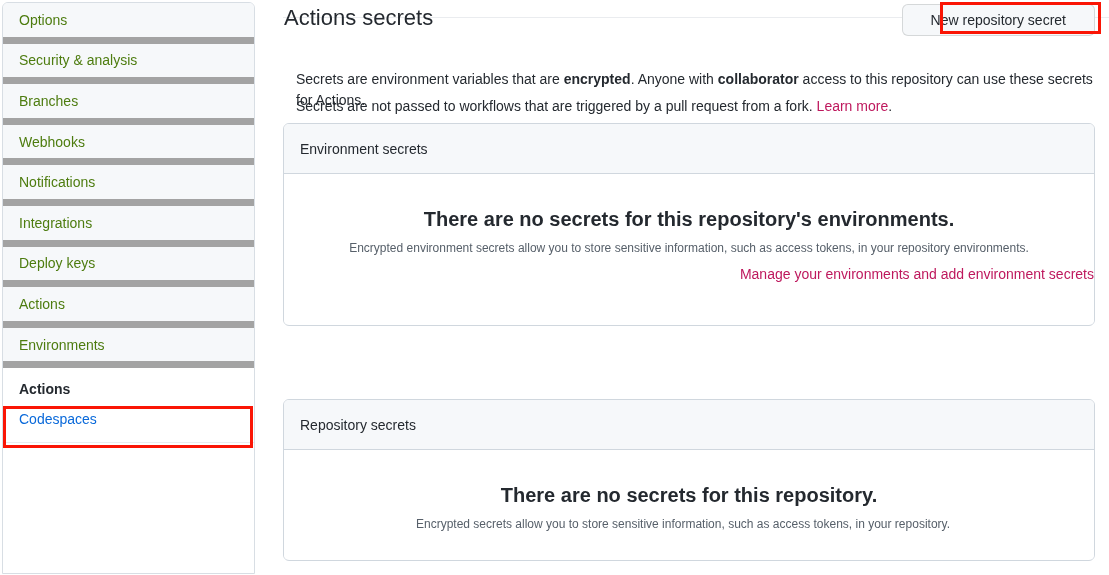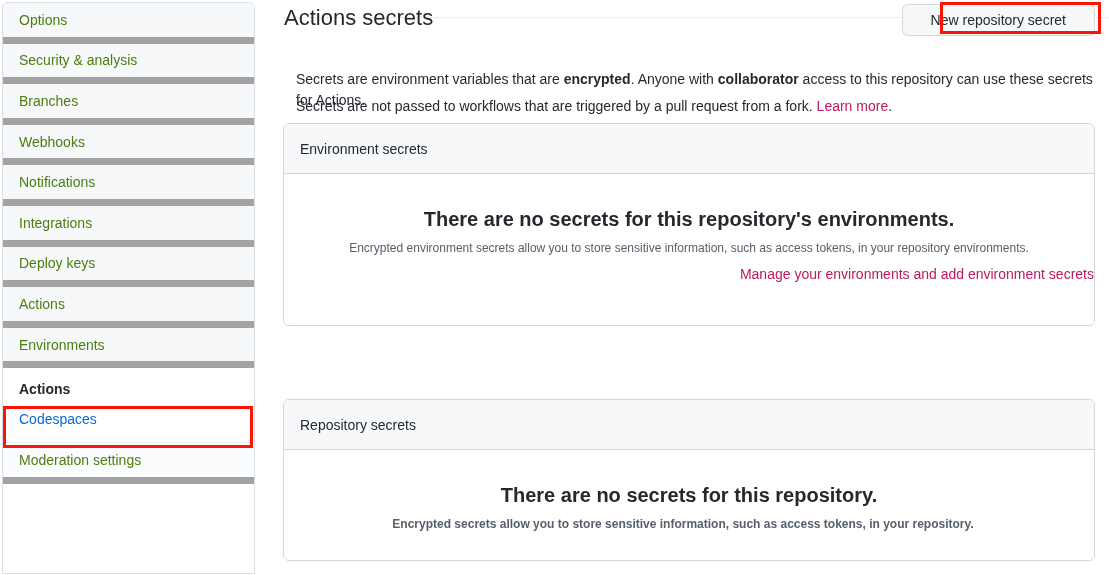--- a/index.html
+++ b/index.html
@@ -191,21 +191,21 @@
   .empty-sub {
     margin: 0;
     font-size: 12px;
     color: #57606a;
     line-height: 1.5;
   }
   #card-env .empty-title { position: absolute; left: 0; right: 0; top: 33px; }
   #card-env .empty-sub   { position: absolute; left: 0; right: 0; top: 65px; }
   #card-env .empty-link  { position: absolute; left: 0; right: 0; top: 92px; font-size: 14px; text-align: right; }
   #card-repo .empty-title { position: absolute; left: 0; right: 0; top: 33px; }
-  #card-repo .empty-sub   { position: absolute; left: 0; right: 12px; top: 65px; font-weight: bold; }
+  #card-repo .empty-sub   { position: absolute; left: 0; right: 12px; top: 65px; }
 </style>
 </head>
 <body>
 
 <nav class="sidebar">
 
   <div class="side-row">
     <span>Options</span>
   </div>
   <div class="side-row">
@@ -232,23 +232,20 @@
   <div class="side-row">
     <span>Environments</span>
   </div>
 
 
   <div class="side-sub">
     <div class="sub-item active">Actions</div>
     <div class="sub-item link">Codespaces</div>
   </div>
 
-  <div class="side-row plain">
-    <span>Moderation settings</span>
-  </div>
 </nav>
 
 <div class="annot-secrets"></div>
 
 <main class="main">
 
   <div class="page-head">
     <h1 class="page-title">Actions secrets</h1>
     <div class="new-secret-wrap">
       <button class="btn-new-secret">New repository secret</button>

